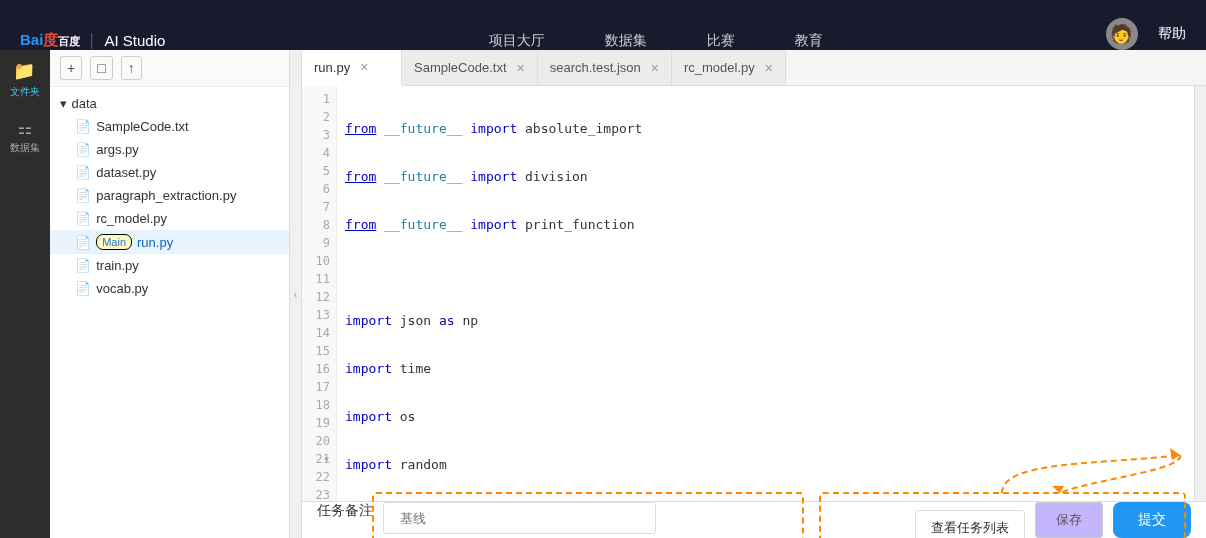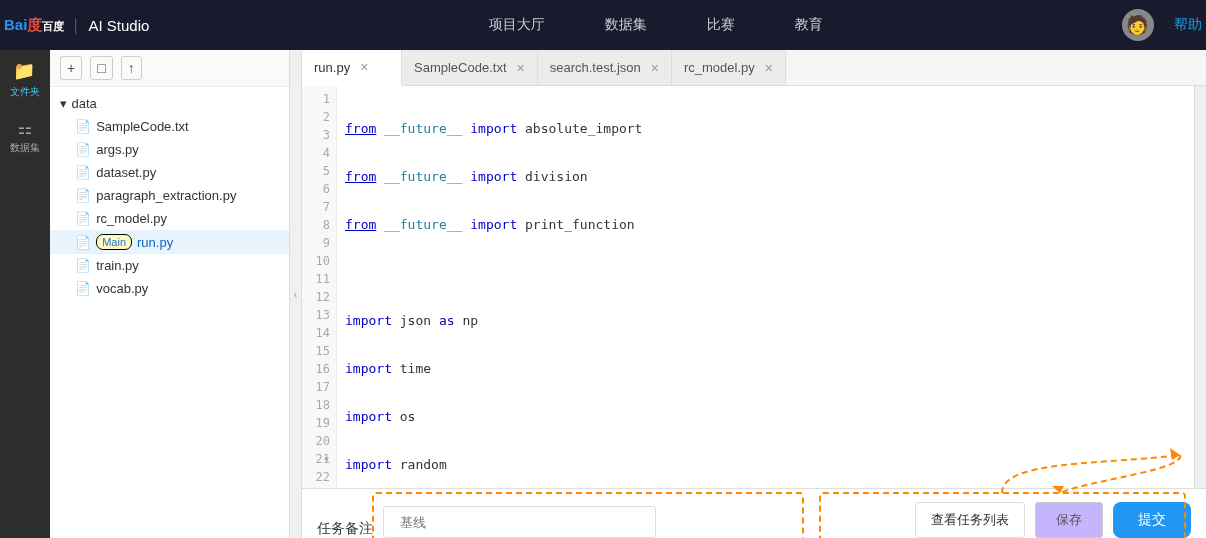--- a/index.html
+++ b/index.html
@@ -3,22 +3,22 @@
   <meta charset="utf-8">
   <style>
     * { margin: 0; padding: 0; box-sizing: border-box; }
     body { font-family: 'Microsoft YaHei', Arial, sans-serif; background: #f5f5f5; width: 1206px; height: 538px; overflow: hidden; font-size: 13px; }
 
     
     .top-nav {
       background: #1a1a2e;
       height: 50px;
       display: flex;
-      align-items: center;
-      padding: 0 4px;
+      align-items: flex-end;
+      padding: 0 20px;
       color: white;
     }
     .nav-logo {
       display: flex;
       align-items: center;
       margin-right: 40px;
     }
     .nav-logo-baidu {
       font-weight: bold;
       font-size: 16px;
@@ -53,21 +53,21 @@
       width: 32px;
       height: 32px;
       border-radius: 50%;
       background: #888;
       display: flex;
       align-items: center;
       justify-content: center;
       font-size: 18px;
     }
     .nav-help {
-      color: #0ea5e9;
+      color: #ffffff;
       font-size: 14px;
     }
 
     
     .main-layout {
       display: flex;
       height: 488px;
       background: #f0f0f0;
     }
 
@@ -236,25 +236,25 @@
 
     
     .scrollbar-v {
       width: 12px;
       background: #f0f0f0;
       border-left: 1px solid #ddd;
     }
 
     
     .bottom-toolbar {
-      height: 50px;
+      height: 37px;
       background: white;
       border-top: 1px solid #ddd;
       display: flex;
-      align-items: flex-end;
+      align-items: flex-start;
       padding: 0 15px;
       gap: 10px;
       position: relative;
     }
     .task-note-label {
       color: #333;
       font-size: 14px;
       white-space: nowrap;
     }
     .task-input {

